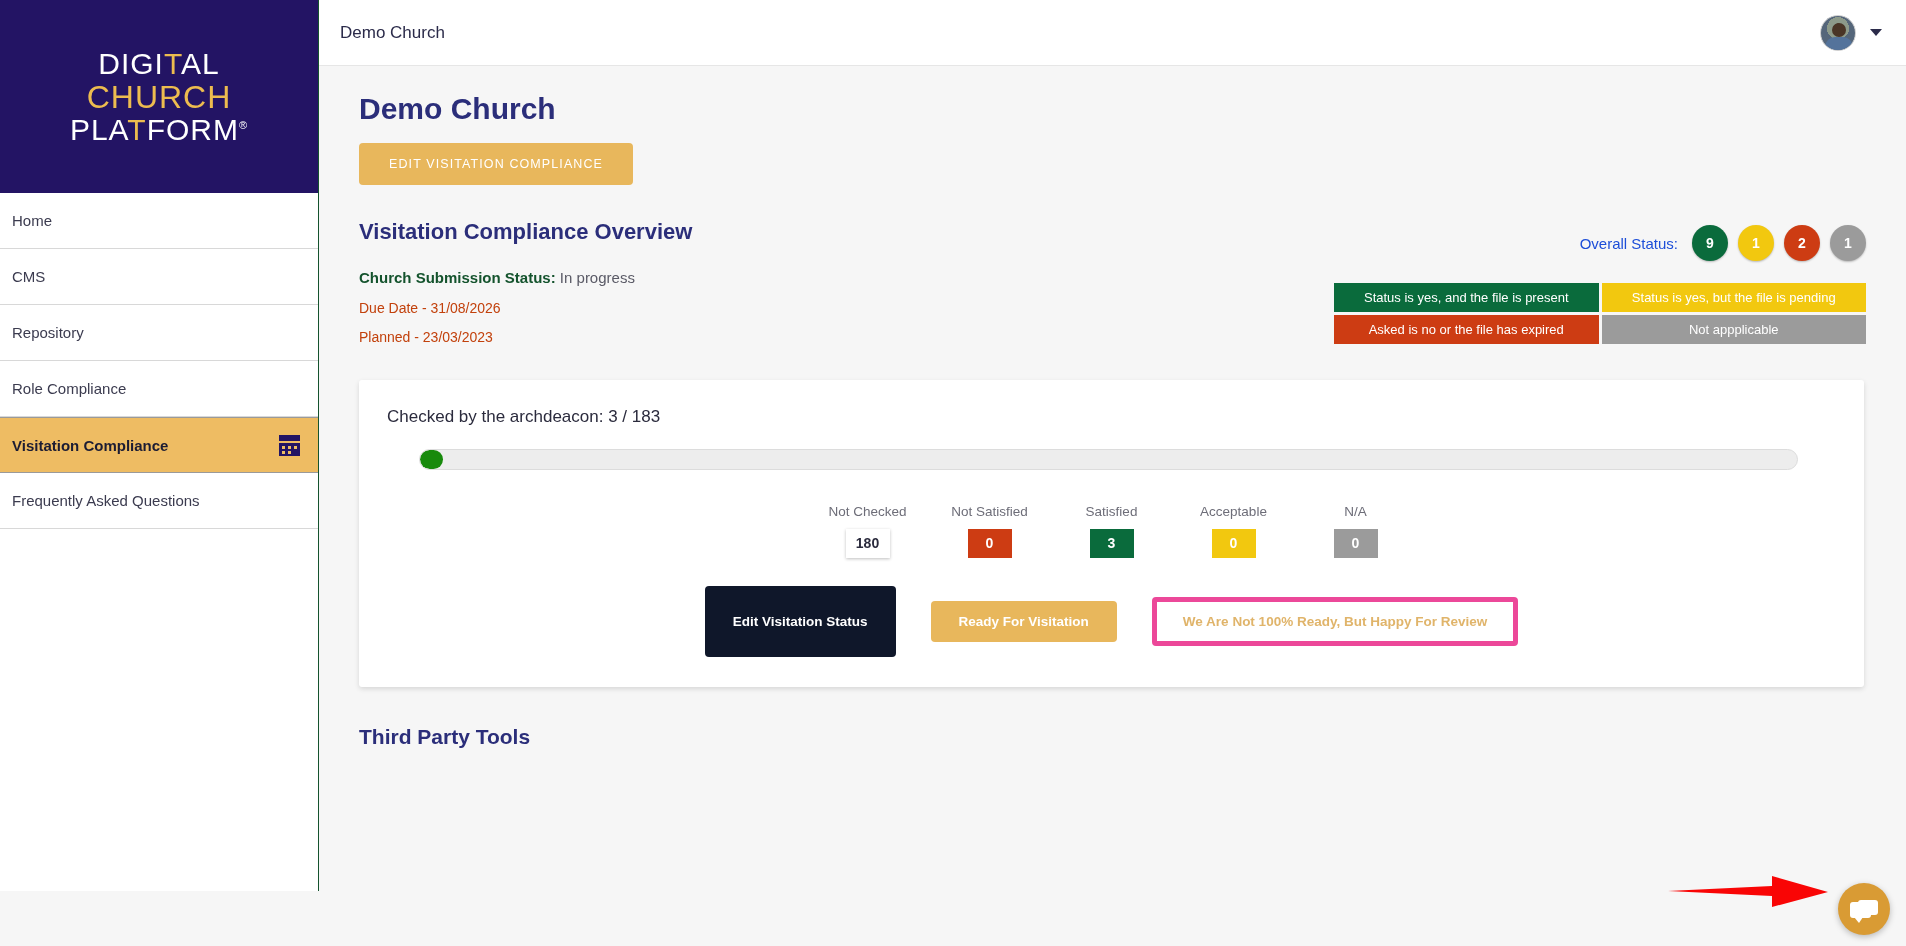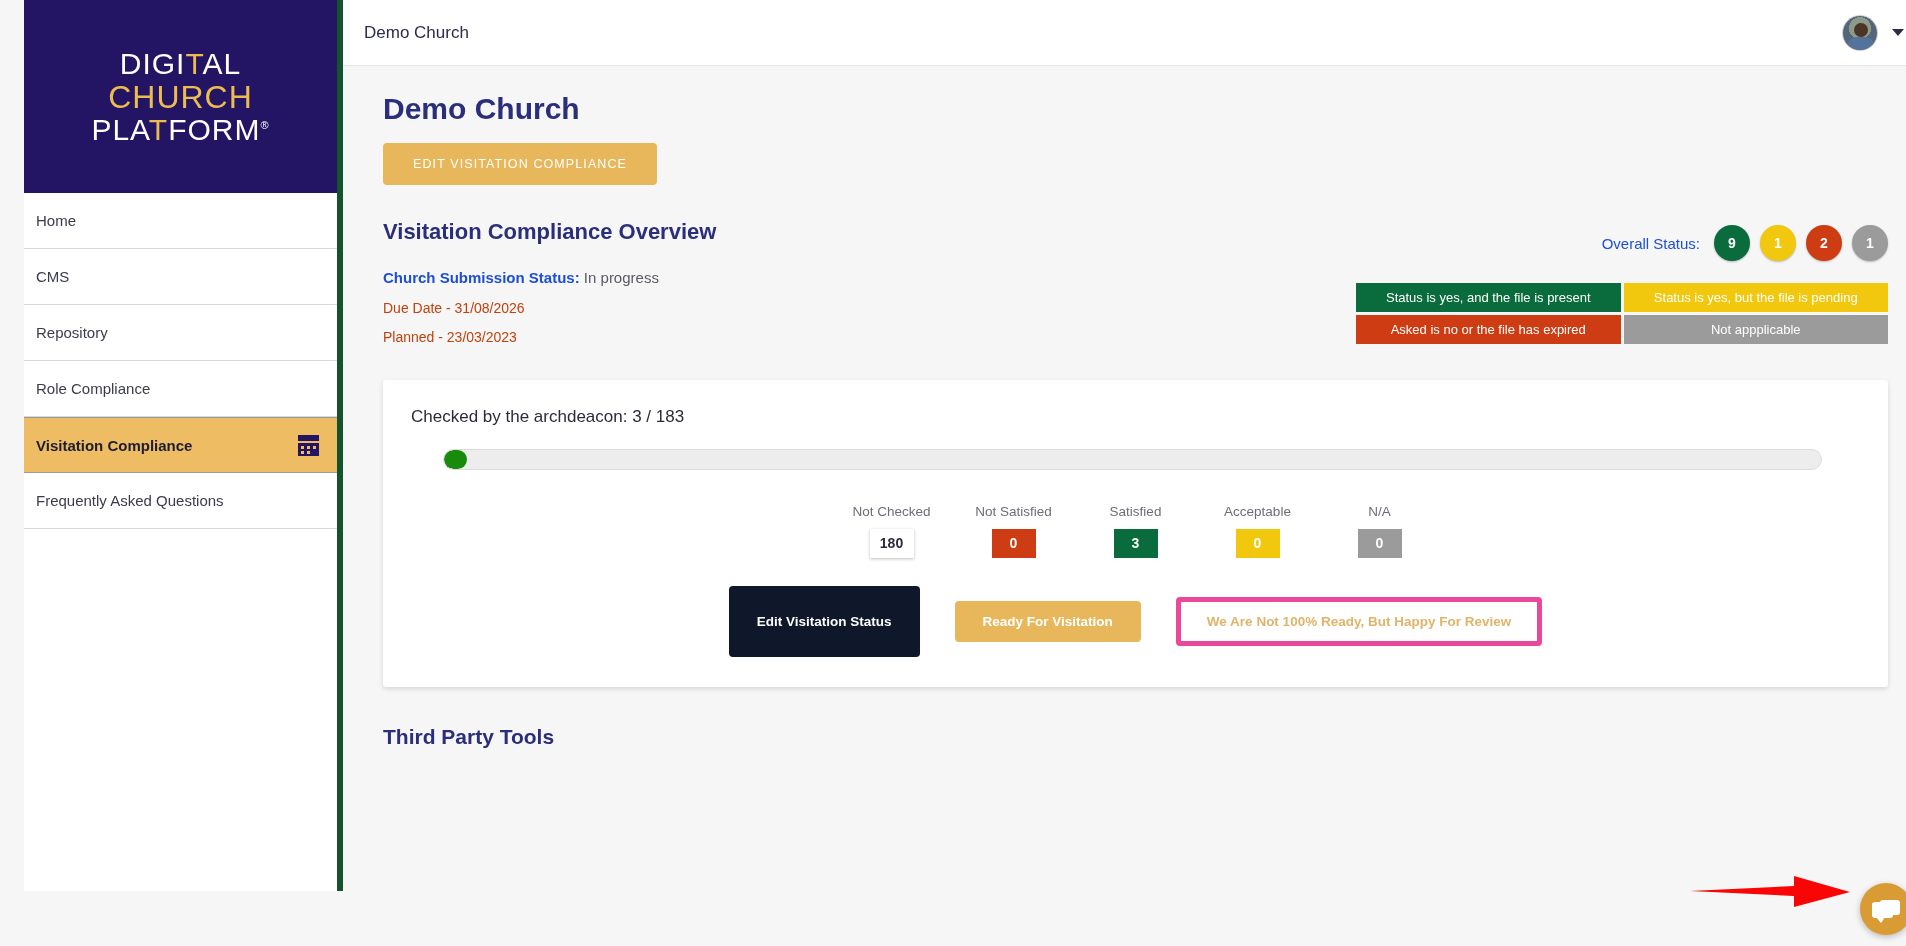--- a/index.html
+++ b/index.html
@@ -8,22 +8,22 @@
     overflow: hidden;
     font-family: "Liberation Sans", sans-serif;
     background: #f6f6f6;
   }
   .app { display: flex; width: 1906px; height: 946px; }
 
   
   .sidebar {
     width: 319px; min-width: 319px; height: 891px;
     background: #ffffff;
-    border-right: 6px solid #14532d;
-    display: flex; flex-direction: column; margin-left: 24px;
+    border-right: 1px solid #14532d;
+    display: flex; flex-direction: column;
   }
   .logo-box {
     height: 193px; background: #231464;
     display: flex; align-items: center; justify-content: center;
   }
   .logo {
     text-align: center; line-height: 1.0;
     font-family: "Liberation Sans", sans-serif;
     letter-spacing: 0.5px;
   }
@@ -94,21 +94,21 @@
     box-shadow: 0 1px 2px rgba(0,0,0,0.25);
   }
   .legend { margin-top:22px; display:grid; grid-template-columns: 1fr 1fr; gap:3px; width: 532px;}
   .legend-item {
     height:29px; display:flex;align-items:center;justify-content:center;
     color:#fff; font-size:13px;
   }
 
   .sub-row { margin-top: 24px; }
   .submission { font-size:15px; margin-bottom:12px; }
-  .submission b { color:#1d4ed8; font-weight:bold; }
+  .submission b { color:#14532d; font-weight:bold; }
   .submission span { color:#5a5a66; }
   .dates { font-size:14px; color:#c2410c; line-height:1.45;margin-top:9px; }
 
   .card {
     margin-top: 32px; background:#fff; border-radius:3px;
     box-shadow: 0 2px 5px rgba(0,0,0,0.13);
     padding: 27px 28px 30px 28px;
     width: 1505px;
   }
   .card-heading { font-size:17px; color:#2b2b3d; margin-bottom: 22px; font-weight: 500;}

